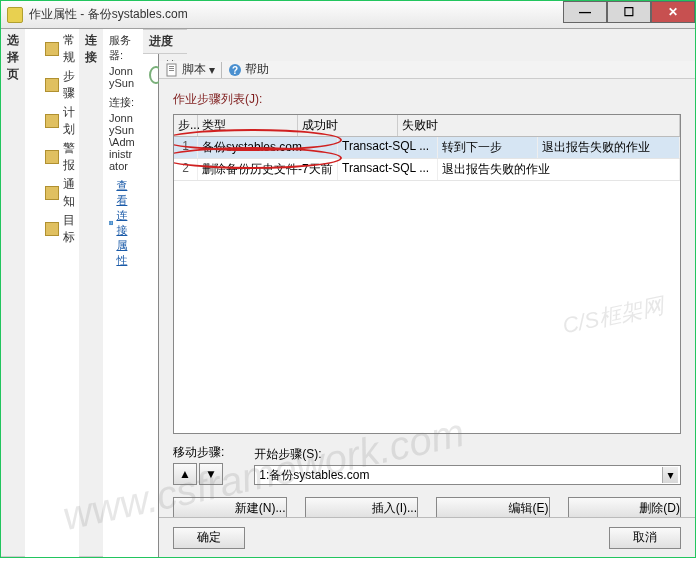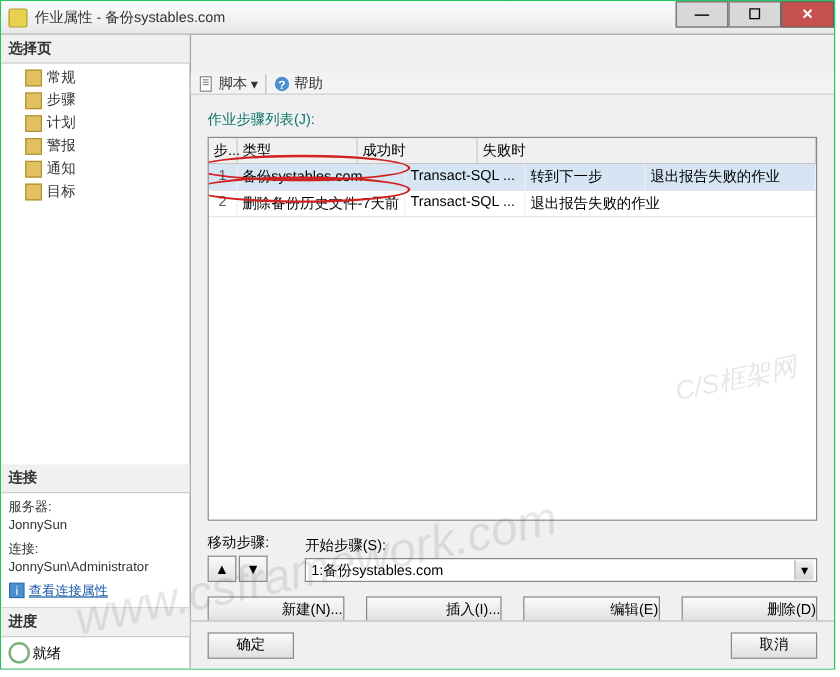--- a/index.html
+++ b/index.html
@@ -59,21 +59,20 @@
   .title-btn.close { background: #c75050; color: #fff; }
   .body {
     display: flex;
     height: calc(100% - 28px);
   }
   .sidebar {
     width: 158px;
     background: #fff;
     border-right: 1px solid #888;
     display: flex;
-    flex-direction: column;
     position: relative;
   }
   .side-sect-header {
     padding: 3px 6px;
     background: #f0f0f0;
     font-weight: bold;
     color: #333;
     border-bottom: 1px solid #ccc;
   }
   .side-list {
@@ -137,21 +136,21 @@
   .tool-sep { width: 1px; height: 16px; background: #bbb; }
   .tool-ico { width: 14px; height: 14px; display: inline-block; }
 
   .content {
     flex: 1;
     padding: 12px 14px 52px 14px;
     display: flex;
     flex-direction: column;
     gap: 6px;
   }
-  .grid-label { color: #0f766e; }
+  .grid-label { color: #7f1d1d; }
   .grid {
     border: 1px solid #888;
     background: #fff;
     height: 320px;
     overflow: hidden;
   }
   .grid-header {
     display: flex;
     background: #f0f0f0;
     border-bottom: 1px solid #bbb;

